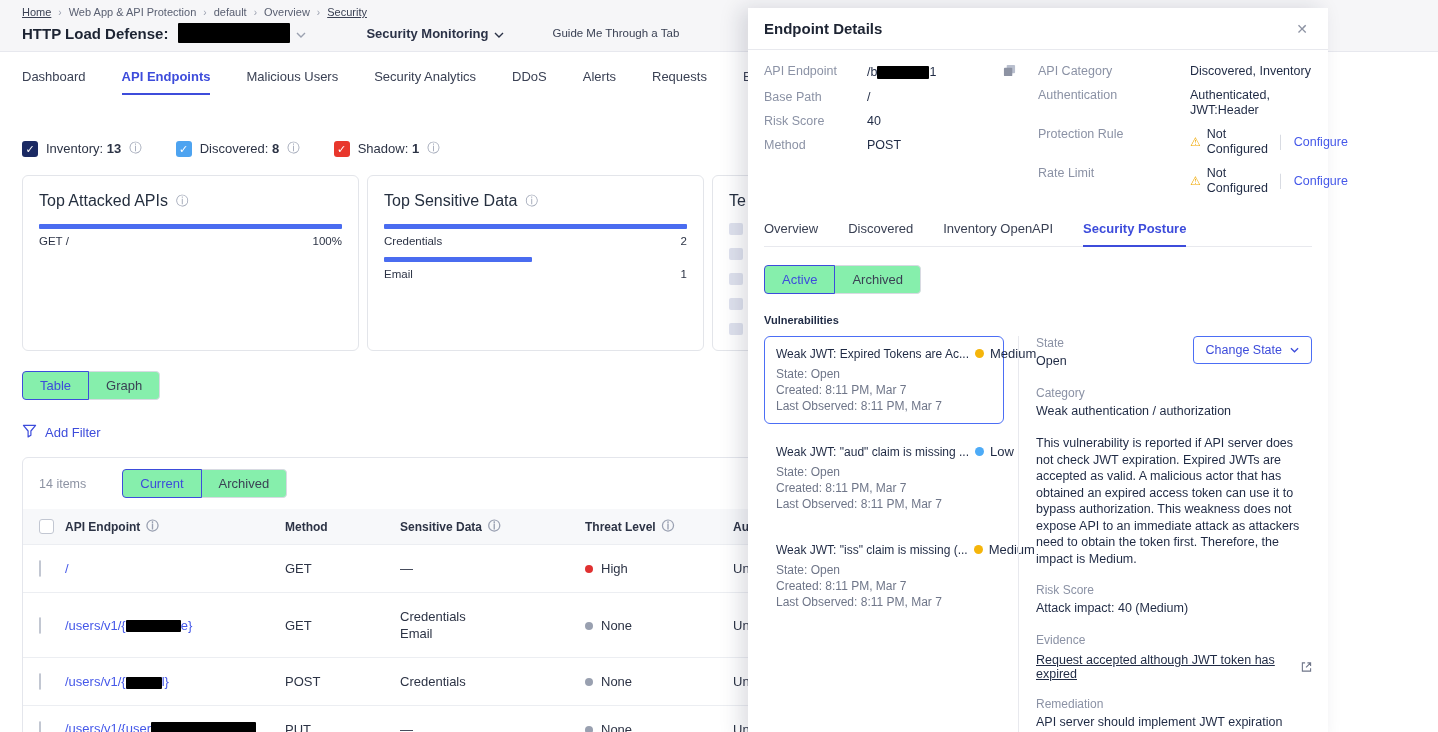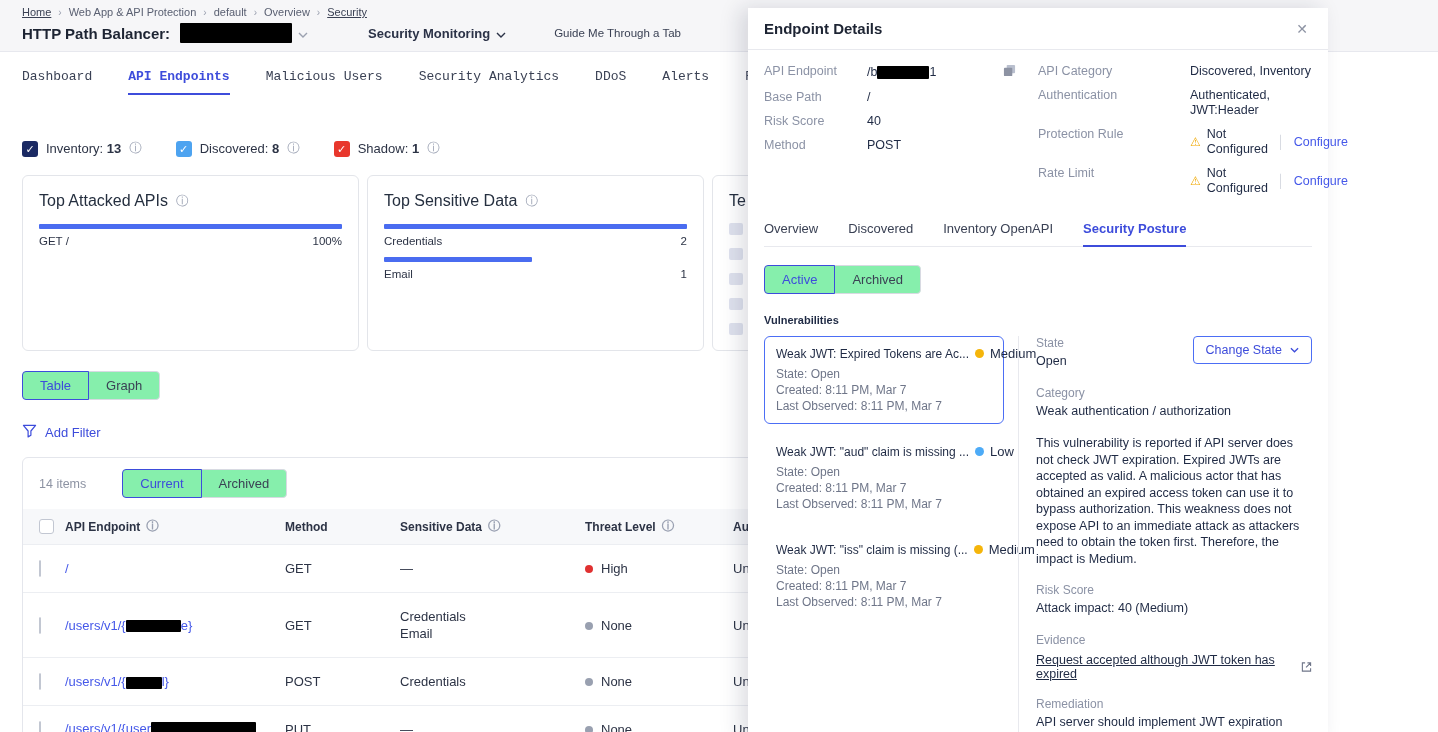--- a/index.html
+++ b/index.html
@@ -14,21 +14,21 @@
   .crumb-sep { color:#9ba1b0; font-size:10px; }
   .titlerow { display:flex; align-items:center; margin-top:5px; }
   .page-title { font-size:15px; font-weight:700; color:#1d2433; }
   .redacted { background:#000; display:inline-block; border-radius:1px; vertical-align:middle; }
   .chev { display:inline-block; margin-left:6px; }
   .mode-select { font-size:13px; font-weight:700; color:#2b3247; margin-left:60px; display:flex; align-items:center; }
   .guide-link { font-size:11.5px; color:#3a4154; margin-left:48px; }
 
   
   .tabsbar { display:flex; gap:36px; padding:0 22px; height:46px; align-items:center; background:#fff; font-size:13px; color:#3a4154; }
-  .ntab { padding:13px 0 9px; cursor:pointer; border-bottom:2px solid transparent;font-family:Liberation Mono, monospace; }
+  .ntab { padding:13px 0 9px; cursor:pointer; border-bottom:2px solid transparent; }
   .ntab.active { color:#3d4cdb; font-weight:700; border-bottom-color:#3d4cdb; }
 
   
   .filterrow { display:flex; gap:34px; margin:42px 22px 0; align-items:center; }
   .fcheck { display:flex; align-items:center; gap:8px; font-size:13px; color:#2c3345; }
   .cbox { width:16px; height:16px; border-radius:3px; color:#fff; font-size:11px; line-height:16px; text-align:center; }
   .fcount { font-weight:700; }
   .info-i { color:#9aa1b2; font-size:12.5px; }
 
   
@@ -121,21 +121,21 @@
     <span class="crumb-sep">›</span>
     <span class="crumb">Web App &amp; API Protection</span>
     <span class="crumb-sep">›</span>
     <span class="crumb">default</span>
     <span class="crumb-sep">›</span>
     <span class="crumb">Overview</span>
     <span class="crumb-sep">›</span>
     <span class="crumb link">Security</span>
   </div>
   <div class="titlerow">
-    <span class="page-title">HTTP Path Balancer:</span>
+    <span class="page-title">HTTP Load Defense:</span>
     <span class="redacted" style="width:112px;height:20px;margin-left:10px;"></span>
     <span class="chev">
       <svg width="10" height="6" viewBox="0 0 10 6">
           <polyline points="1,1 5,5 9,1" fill="none" stroke="#9ba1b0" stroke-width="1.4"></polyline>
         </svg>
     </span>
     <span class="mode-select">
       <span>Security Monitoring</span>
       <span class="chev">
         <svg width="10" height="6" viewBox="0 0 10 6">

